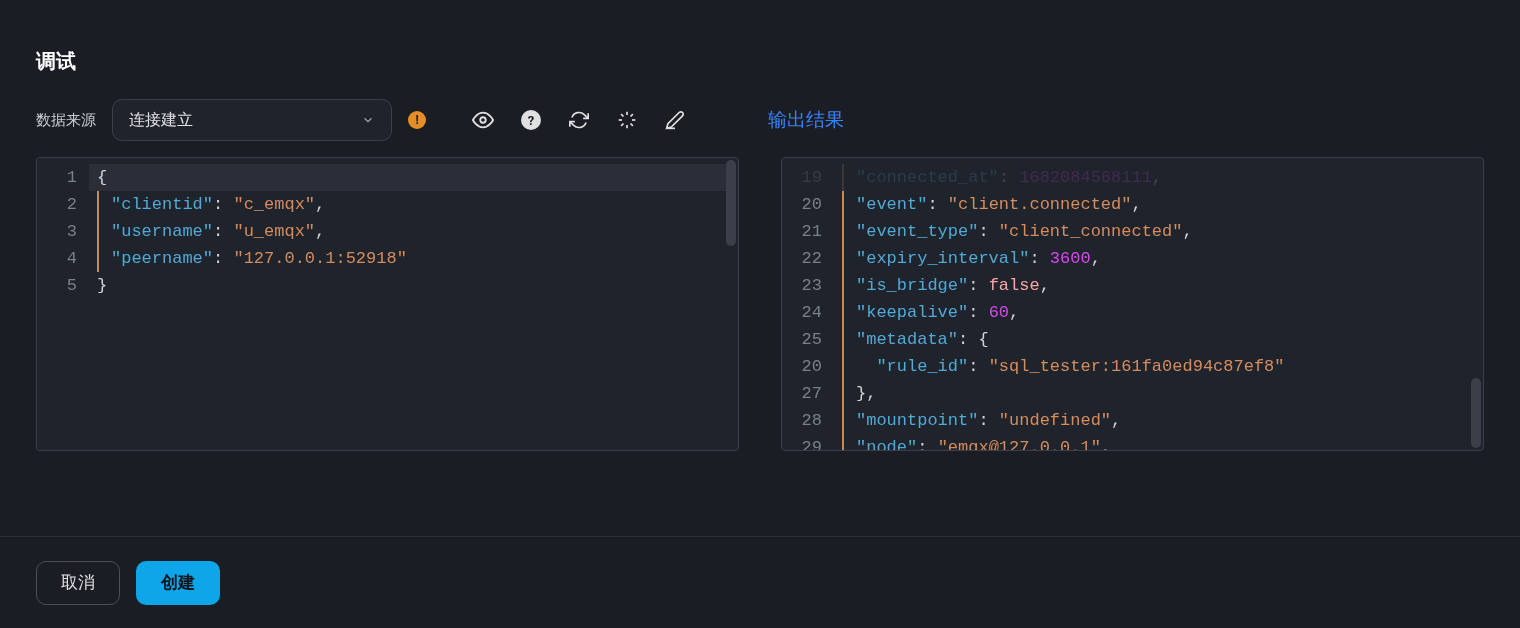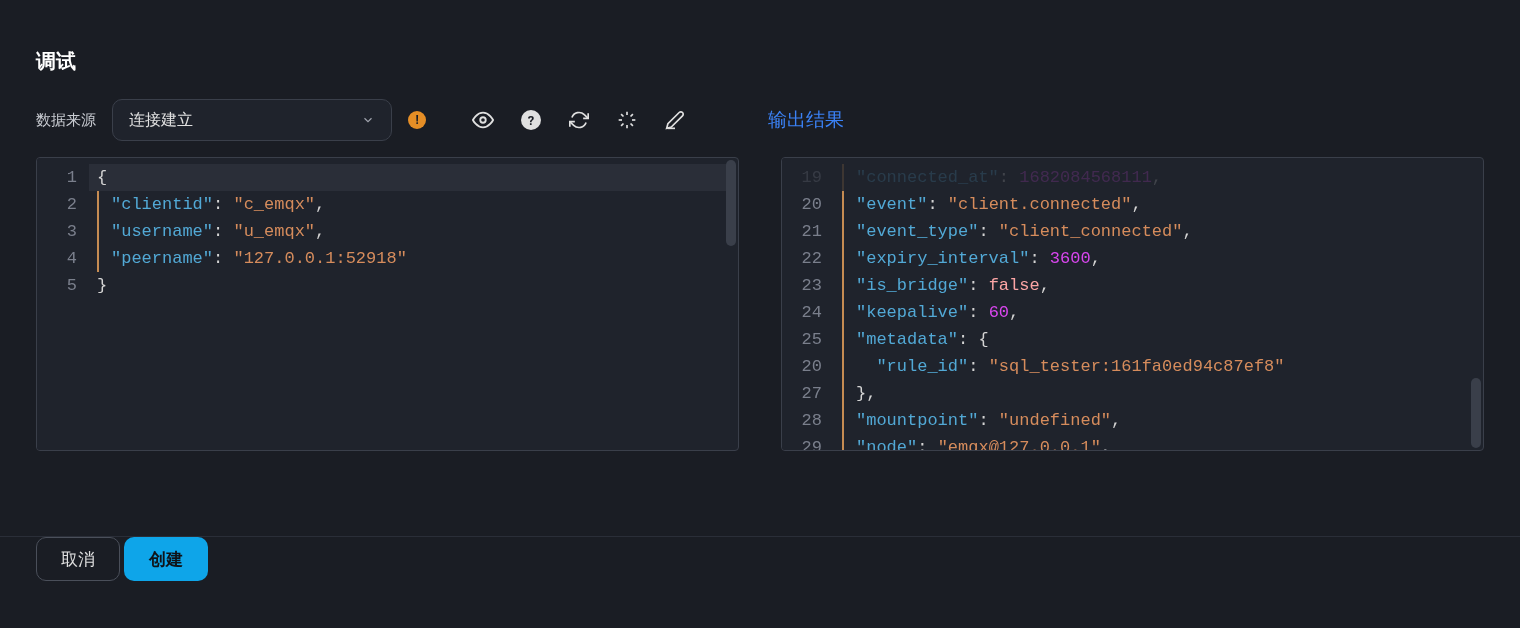--- a/index.html
+++ b/index.html
@@ -161,23 +161,23 @@
     height: 86px;
     background: #3a3f4a;
     border-radius: 5px;
   }
   .footer {
     position: absolute;
     left: 0; right: 0; bottom: 0;
     height: 92px;
     border-top: 1px solid #2a2e38;
     display: flex;
-    align-items: flex-start;
+    align-items: center;
     padding: 0 36px;
-    gap: 4px;
+    gap: 16px;
     background: #1a1d24;
   }
   .btn {
     height: 44px;
     padding: 0 24px;
     border-radius: 10px;
     font-size: 17px;
     font-weight: 500;
     cursor: pointer;
     display: flex;

